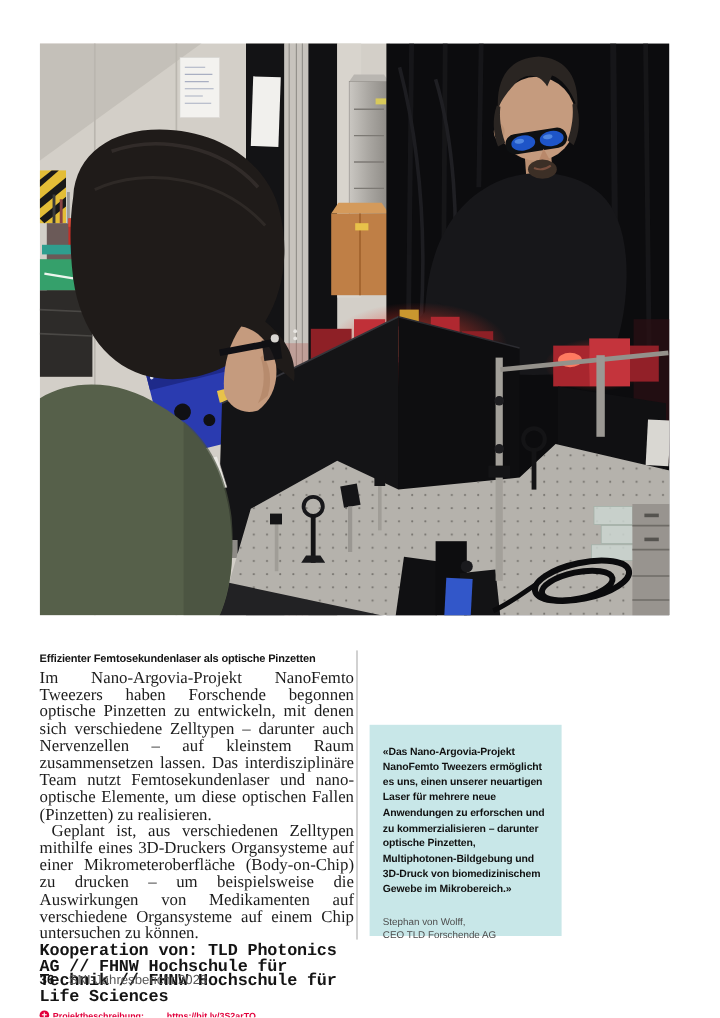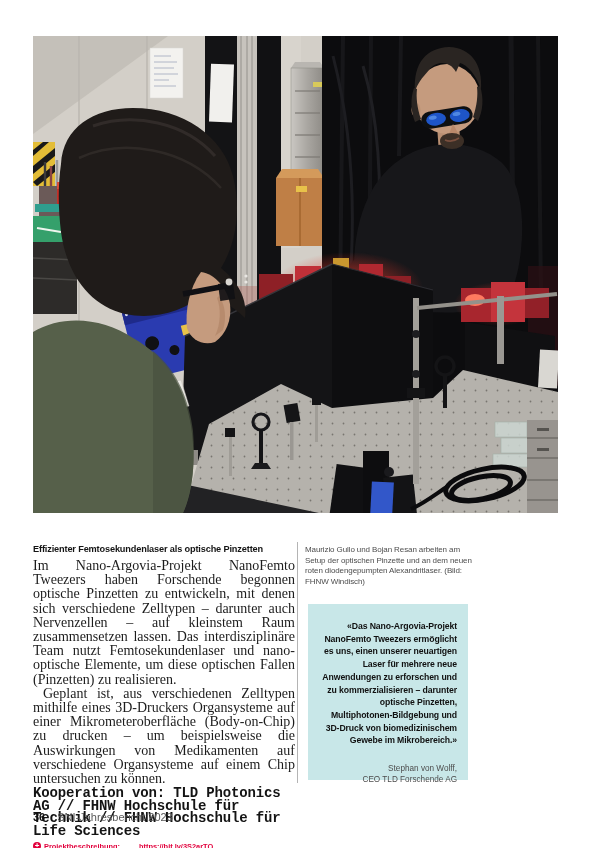--- a/index.html
+++ b/index.html
@@ -35,21 +35,21 @@
   .project-link a{color:#e2003c;text-decoration:none;margin-left:16px;}
 
   .divider{position:absolute;left:297px;top:542px;width:1px;height:241px;background:#b4b4b4;}
 
   .caption{
     position:absolute;left:305px;top:545px;width:172px;
     font-size:8px;line-height:10.6px;color:#4d4d4d;letter-spacing:-0.1px;
   }
   .quotebox{
     position:absolute;left:308px;top:604px;width:160px;height:176px;
-    background:#c8e7e8;box-sizing:border-box;padding:16px 11px 0 11px;text-align:right;
+    background:#c8e7e8;box-sizing:border-box;padding:16px 11px 0 11px;text-align:left;
   }
   .quote-text{font-weight:bold;font-size:8.7px;line-height:12.7px;color:#101010;letter-spacing:-0.1px;}
   .quote-attr{font-size:8.2px;line-height:11px;color:#4d4d4d;margin-top:16px;}
 
   .footer{position:absolute;left:33px;top:811px;display:flex;gap:12px;align-items:baseline;font-size:11px;}
   .footer .pagenum{font-weight:bold;color:#111;}
   .footer .pub{color:#585858;}
 </style>
 </head>
 <body>
@@ -305,21 +305,20 @@
     <div class="koop">Kooperation von: TLD Photonics AG // FHNW Hochschule für Technik // FHNW Hochschule für Life Sciences</div>
     <div class="project-link">
       <span class="plus-badge">+</span>
       <span>Projektbeschreibung:</span>
       <a href="#">https://bit.ly/3S2arTQ</a>
     </div>
   </div>
 
   <div class="divider"></div>
 
-  <div class="caption">Maurizio Gullo und Bojan Resan arbeiten am Setup der optischen Pinzette und an dem neuen roten diodengepumpten Alexandritlaser. (Bild: FHNW Windisch)</div>
 
   <div class="quotebox">
     <div class="quote-text">«Das Nano-Argovia-Projekt NanoFemto Tweezers ermöglicht es uns, einen unserer neuartigen Laser für mehrere neue Anwendungen zu erforschen und zu kommerzialisieren – darunter optische Pinzetten, Multiphotonen-Bildgebung und 3D-Druck von biomedizinischem Gewebe im Mikrobereich.»</div>
     <div class="quote-attr">
       <div>Stephan von Wolff,</div>
       <div>CEO TLD Forschende AG</div>
     </div>
   </div>
 
   <div class="footer">

